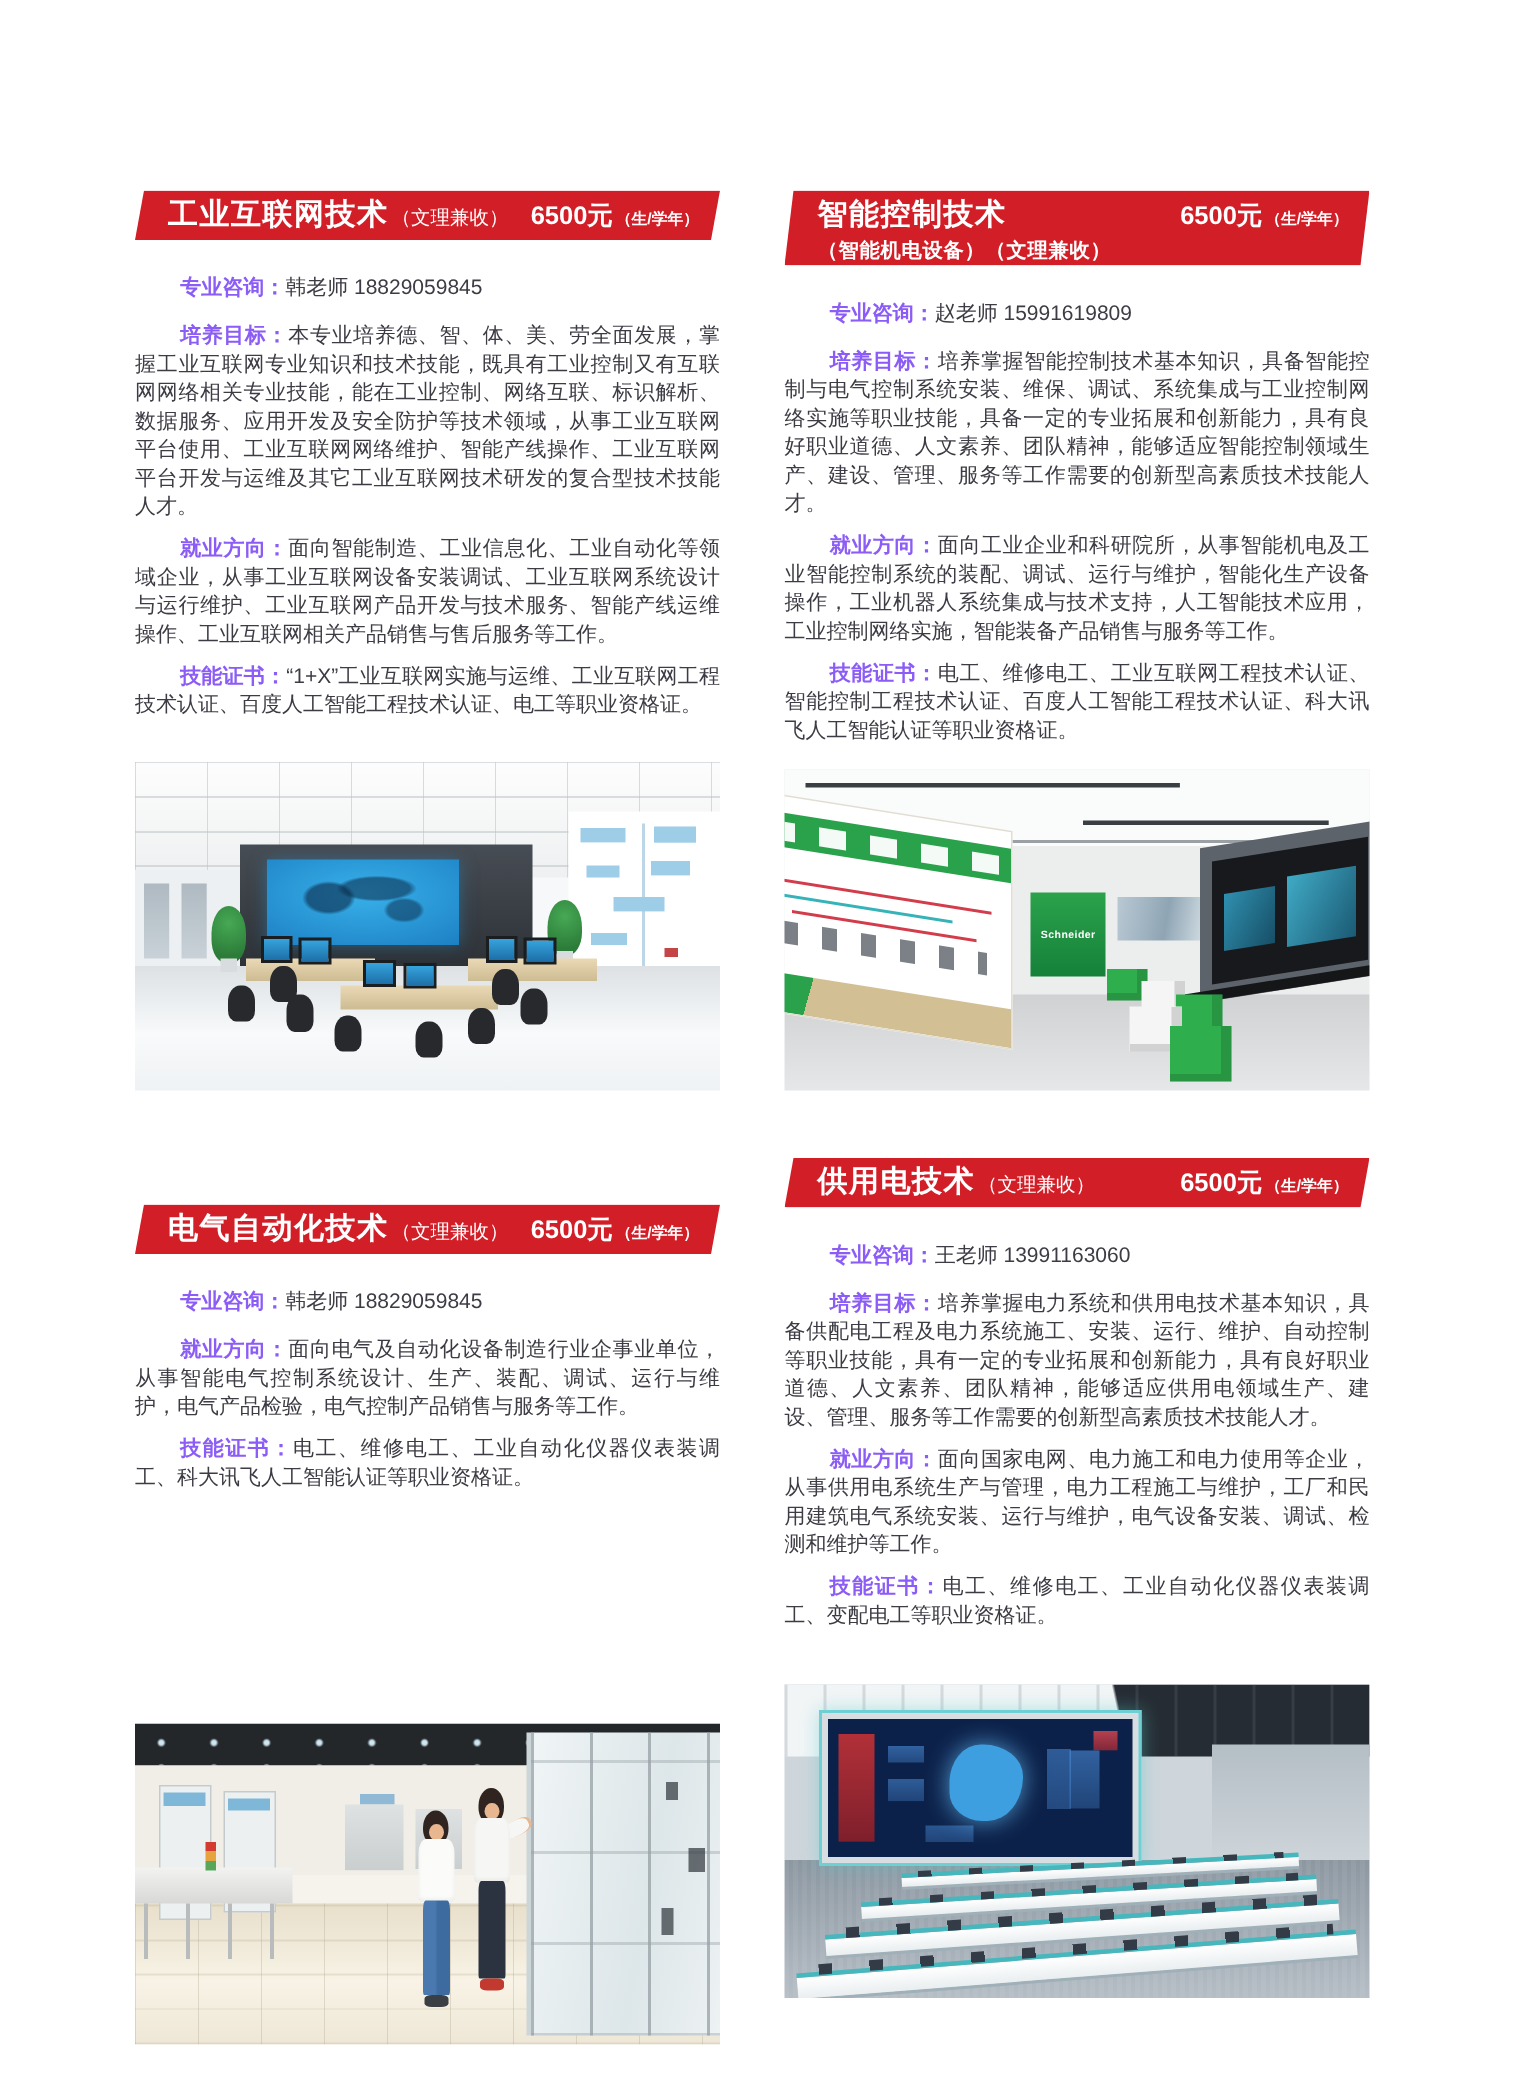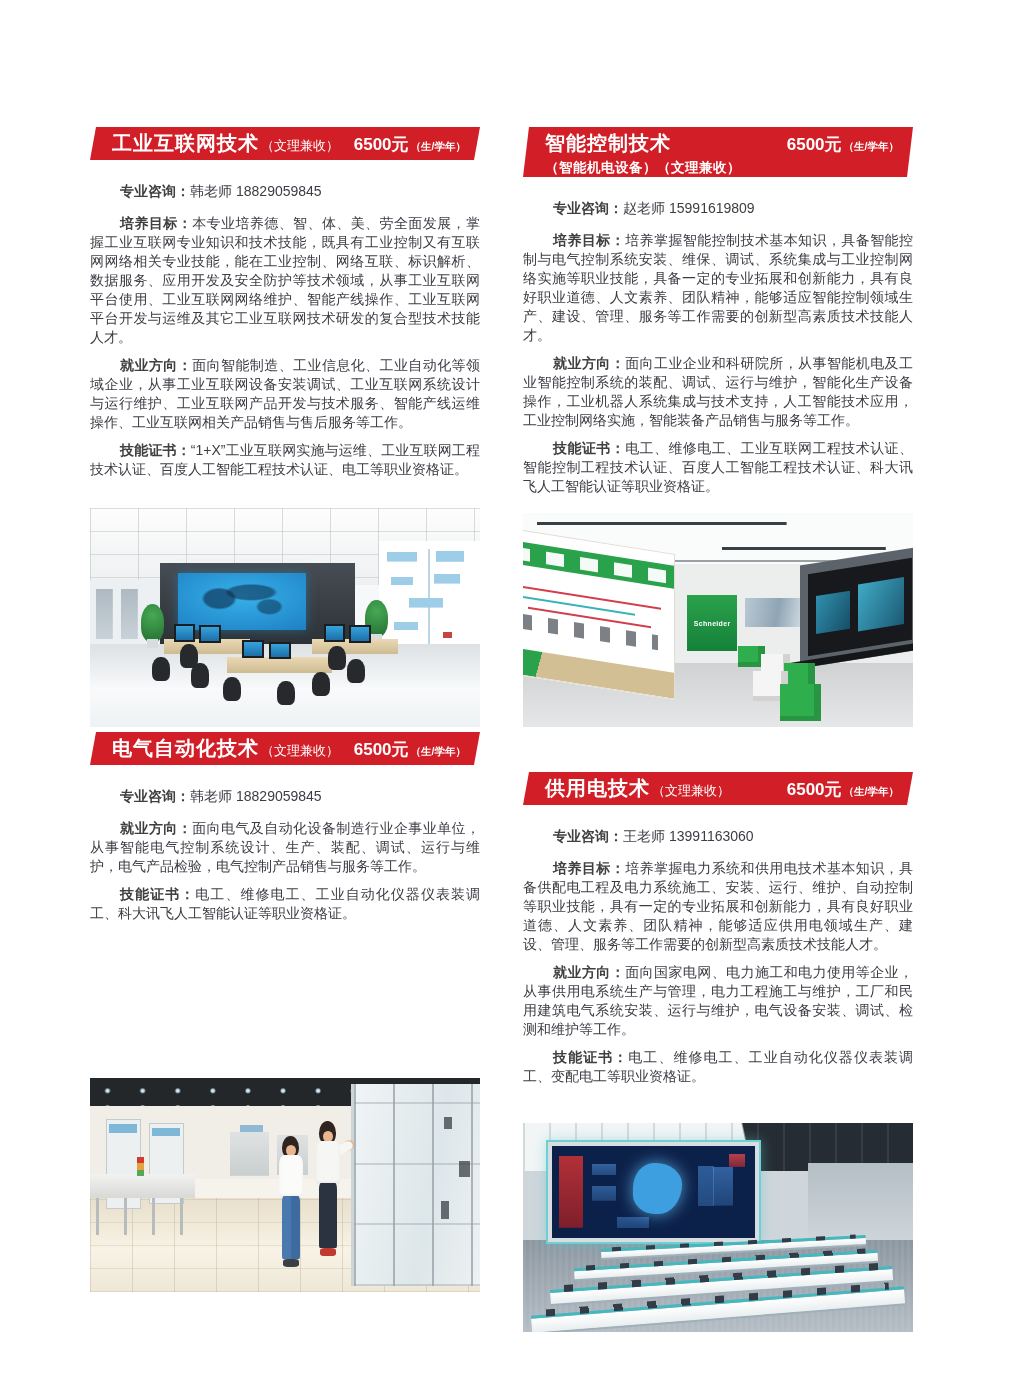--- a/index.html
+++ b/index.html
@@ -4,37 +4,37 @@
 <style>
   *{margin:0;padding:0;box-sizing:border-box}
   html,body{background:#ffffff}
   body{font-family:"Liberation Sans","DejaVu Sans",sans-serif;}
   .page{position:relative;width:1024px;height:1398px;background:#ffffff;overflow:hidden;margin:15px auto}
 
   
   .card{position:absolute;width:390px}
   #card1{left:90px;top:112px;height:600px}
   #card2{left:523px;top:112px;height:600px}
-  #card3{left:90px;top:717px;height:560px}
+  #card3{left:90px;top:788px;height:560px}
   #card4{left:523px;top:757px;height:560px}
 
   .bar{position:relative;background:#d21e27;color:#fff;display:flex;flex-direction:column;justify-content:center;
        padding:0 14px 0 22px;height:33px;
        clip-path:polygon(6px 0,100% 0,calc(100% - 6px) 100%,0 100%)}
   .bar.two-line{height:50px;padding-top:4px}
   .bar-row{display:flex;align-items:baseline;width:100%}
   .title{font-size:20px;font-weight:bold;letter-spacing:1px;line-height:1.1}
   .title-note{font-size:13px;font-weight:normal;margin-left:2px;white-space:nowrap}
   .bar-price{margin-left:auto;display:flex;align-items:baseline;white-space:nowrap}
   .price{font-size:17px;font-weight:bold}
   .price-note{font-size:10.5px;font-weight:bold;margin-left:2px}
   .subtitle{font-size:13.5px;font-weight:bold;margin-top:3px;letter-spacing:.5px}
 
   .para{font-size:14px;line-height:19px;color:#3d3c44;text-align:justify;text-indent:2.15em;margin:0 22px 9px 0;margin-right:0;}
-  .para .lbl{color:#404040;font-weight:bold}
+  .para .lbl{color:#8b5cf6;font-weight:bold}
   .para.contact{text-align:left;margin-top:22px;margin-bottom:13px}
 
   
   .photo{position:absolute;left:0;width:100%;overflow:hidden;display:block;background:#dfe3e6}
   #card1 .photo{top:381px;height:219px}
   #card2 .photo{top:386px;height:214px}
   #card3 .photo{top:346px;height:214px}
   #card4 .photo{top:351px;height:209px}
   .photo div{position:absolute}
 

